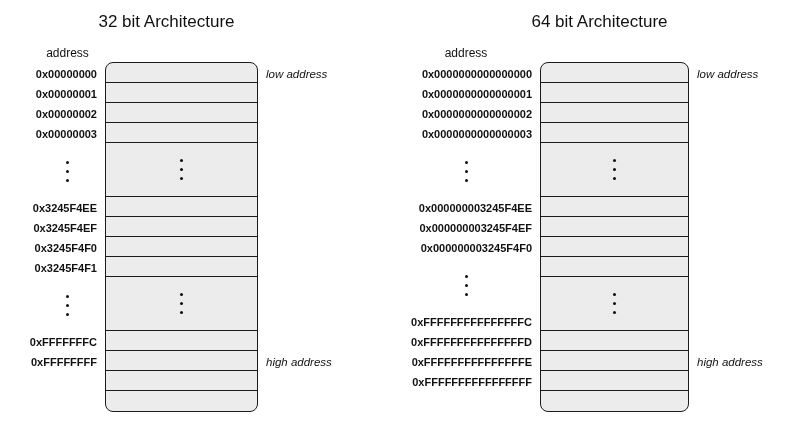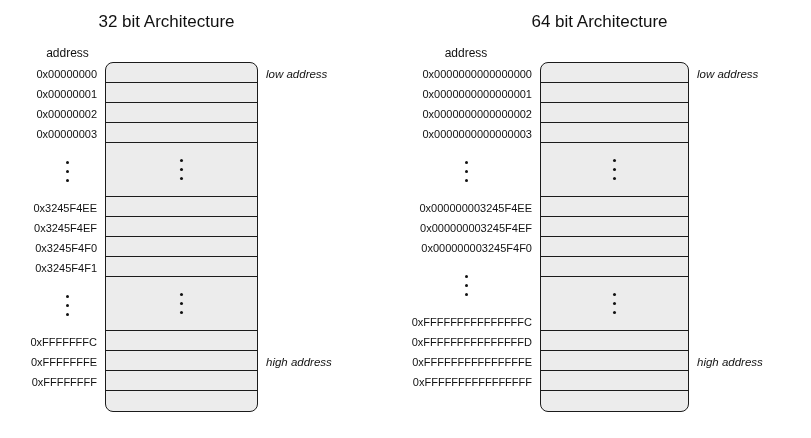--- a/index.html
+++ b/index.html
@@ -36,21 +36,21 @@
   #d64 .col-box  { width: 149px; }
   .col-side { width: 100px; }
 
   .addr-head {
     height: 18px;
     line-height: 18px;
     text-align: center;
     font-size: 12px;
     white-space: nowrap;
   }
-  .addr-rows { padding-top: 2px; }
+  .addr-rows { padding-top: 2px; font-weight: bold; }
 
   
   .r { height: 20px; }
   .d { height: 54px; }
 
   .addr {
     display: flex; align-items: center; justify-content: flex-end;
     padding-right: 8px;
     font-size: 11px;
     white-space: nowrap;
@@ -113,21 +113,20 @@
         <div class="r addr">0x3245F4F0</div>
         <div class="r addr">0x3245F4F1</div>
         <div class="d dotslot">
             <span class="dots">
               <i></i>
               <i></i>
               <i></i>
             </span>
           </div>
         <div class="r addr">0xFFFFFFFC</div>
-        <div class="r addr">0xFFFFFFFE</div>
         <div class="r addr">0xFFFFFFFF</div>
       </div>
     </div>
     <div class="col-box">
       <div class="membox">
         <div class="r"></div>
         <div class="r"></div>
         <div class="r"></div>
         <div class="r"></div>
         <div class="d dotslot">

